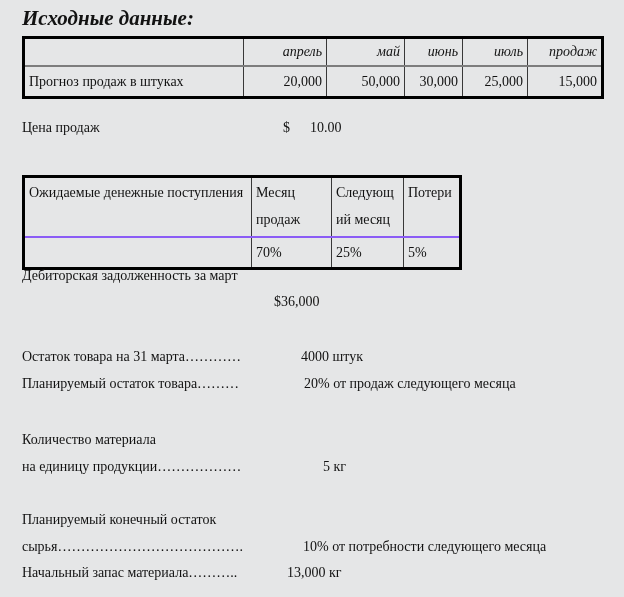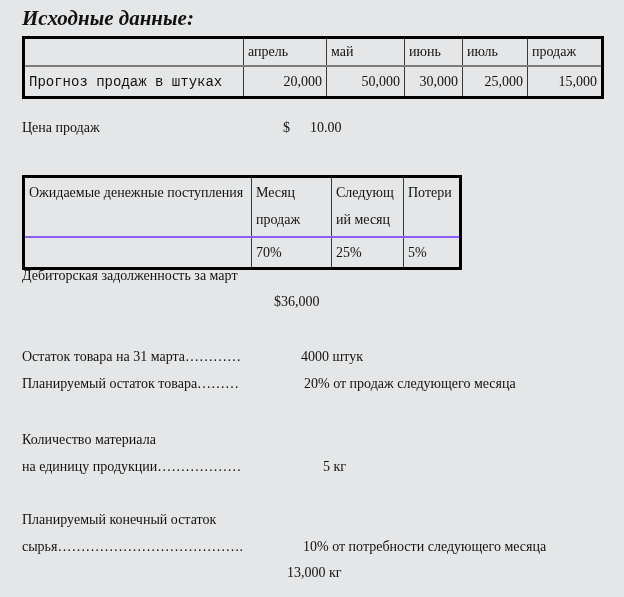--- a/index.html
+++ b/index.html
@@ -38,28 +38,28 @@
     border-left: 1px solid #383838;
     border-right: 1px solid #383838;
     padding: 1px 4px;
     overflow: hidden;
   }
   .tbl td:first-child { border-left: none; }
   .tbl td:last-child  { border-right: none; }
 
   
   #sales-table { left: 22px; top: 36px; width: 579px; }
-  #sales-table tr.hdr td { height: 24px; text-align: left; vertical-align: middle; }
+  #sales-table tr.hdr td { height: 24px; text-align: right; vertical-align: middle; font-style: italic; }
   #sales-table tr.dat td {
     height: 27px;
     text-align: right;
     vertical-align: middle;
     border-top: 2px solid #7d7d7d;
   }
-  #sales-table tr.dat td.lbl { text-align: left; font-family: Liberation Mono, monospace; }
+  #sales-table tr.dat td.lbl { text-align: left; }
 
   
   #receipts-table { left: 22px; top: 175px; width: 437px; padding-left: 20px; }
   #receipts-table tr.hdr td {
     height: 56px;
     vertical-align: top;
     text-align: left;
     line-height: 27px;
   }
   #receipts-table tr.dat td {
@@ -177,14 +177,15 @@
   <span class="val" style="left:301px">5 кг</span>
 </div>
 <div class="line" id="line-4">
   <span>Планируемый конечный остаток</span>
 </div>
 <div class="line" id="line-5">
   <span>сырья………………………………….</span>
   <span class="val" style="left:281px">10% от  потребности следующего месяца</span>
 </div>
 <div class="line" id="line-6">
+  <span>Начальный запас материала………..</span>
   <span class="val" style="left:265px">13,000 кг</span>
 </div>
 
 </body></html>

